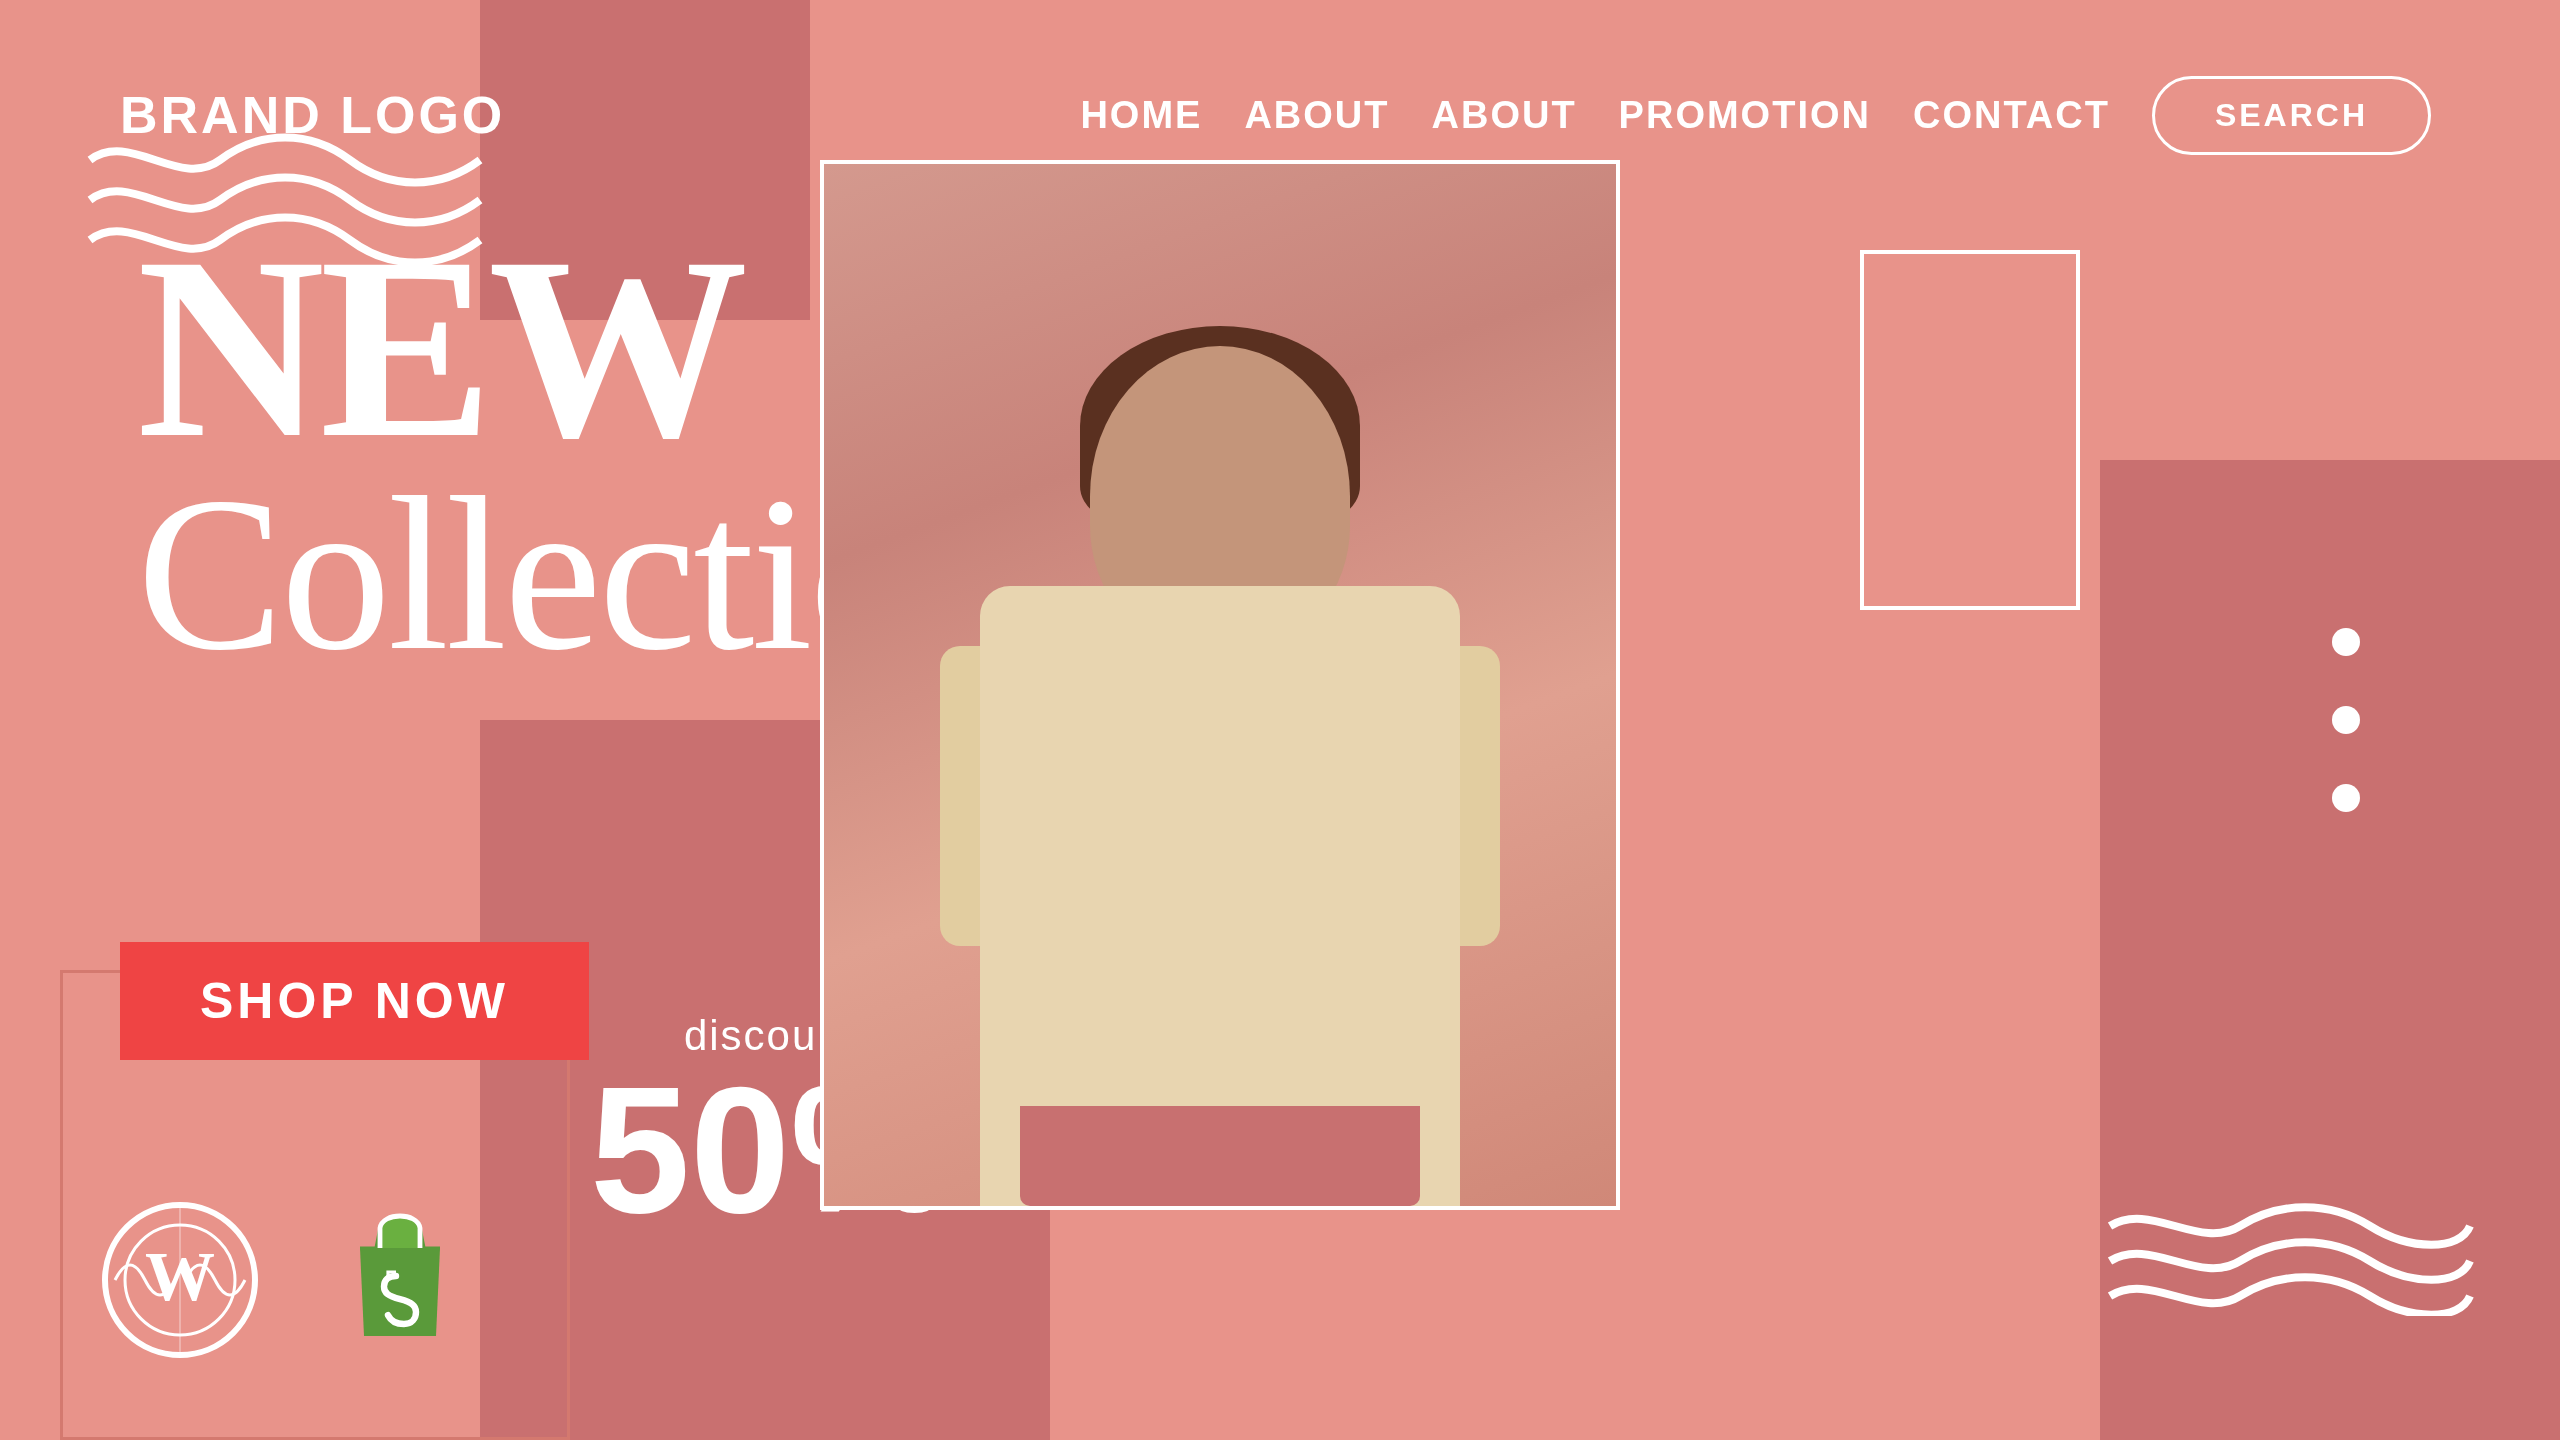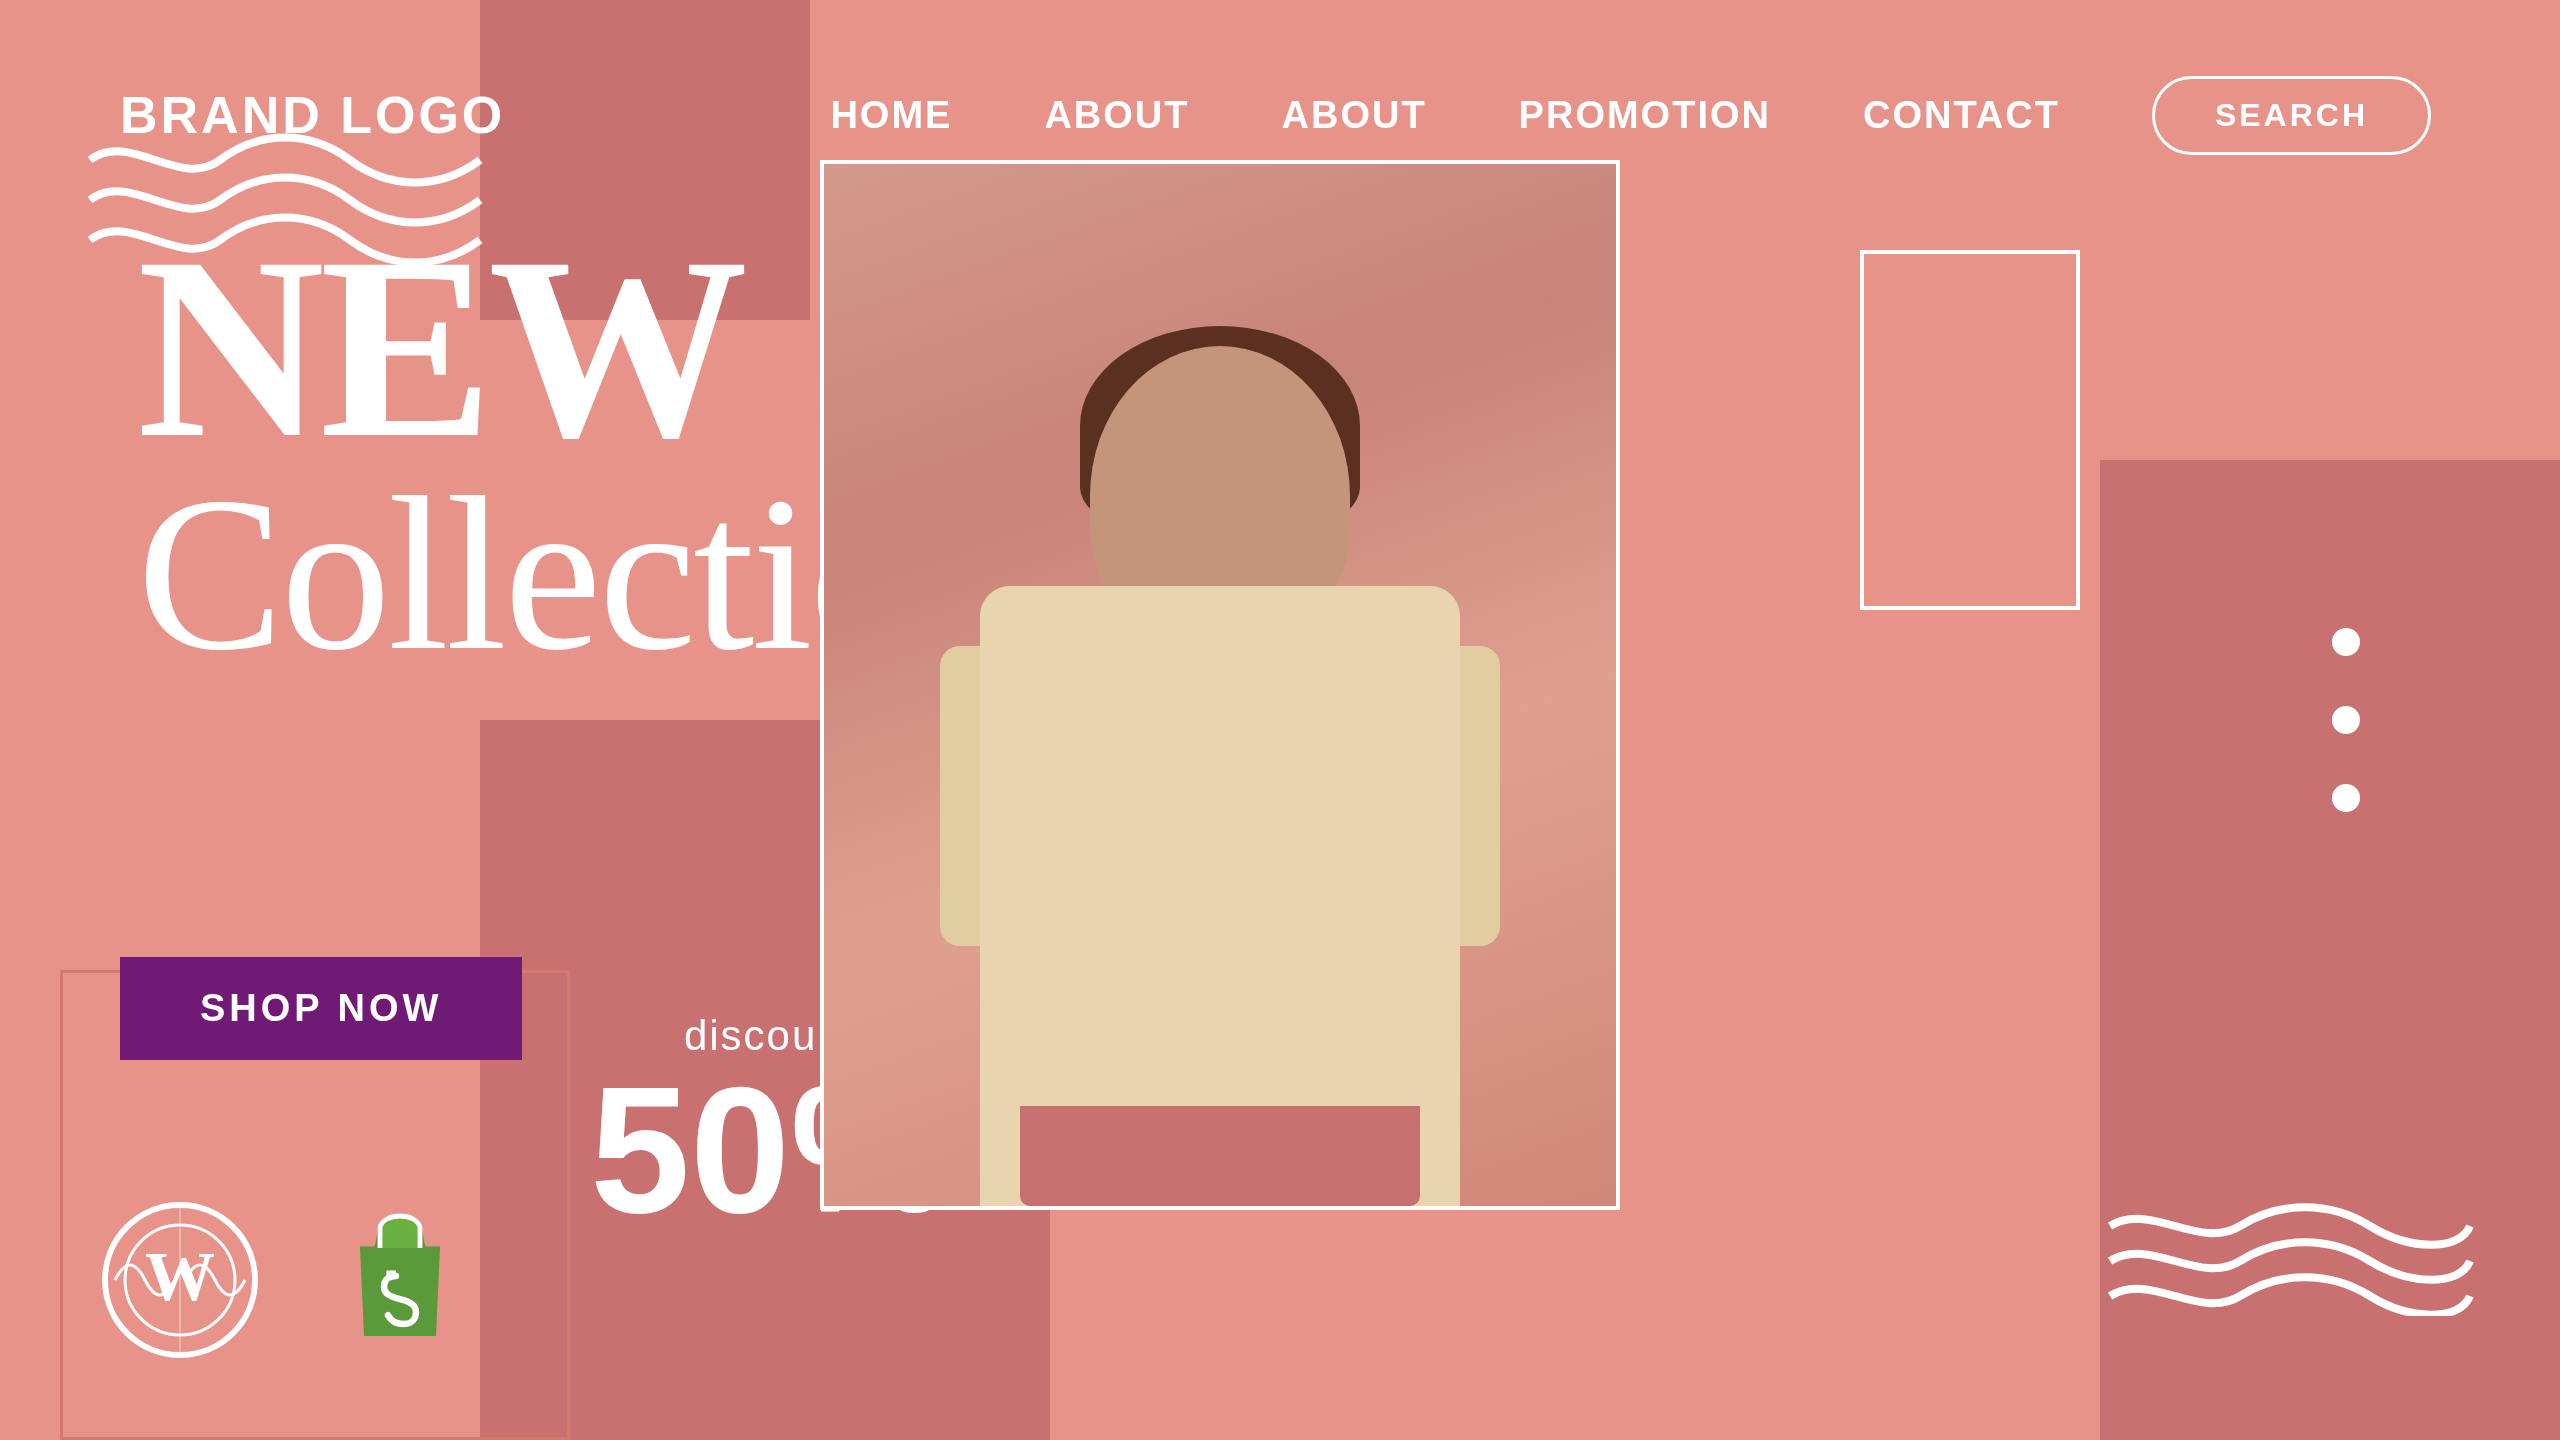--- a/index.html
+++ b/index.html
@@ -31,21 +31,21 @@
       font-size: 52px;
       font-weight: 900;
       letter-spacing: 3px;
       white-space: nowrap;
       margin-right: auto;
     }
 
     .nav-links {
       display: flex;
       align-items: center;
-      gap: 92px;
+      gap: 42px;
     }
 
     .nav-link {
       color: white;
       font-size: 38px;
       font-weight: 600;
       letter-spacing: 2px;
       text-decoration: none;
       cursor: pointer;
     }
@@ -130,23 +130,23 @@
       font-weight: 400;
       line-height: 1;
       letter-spacing: -3px;
     }
 
     
     .shop-now-btn {
       position: absolute;
       bottom: 380px;
       left: 120px;
-      background-color: #701a75;
-      color: white;
-      font-size: 38px;
+      background-color: #ef4444;
+      color: white;
+      font-size: 50px;
       font-weight: 700;
       letter-spacing: 4px;
       padding: 30px 80px;
       border: none;
       cursor: pointer;
       z-index: 5;
     }
 
     
     .discount-area {

